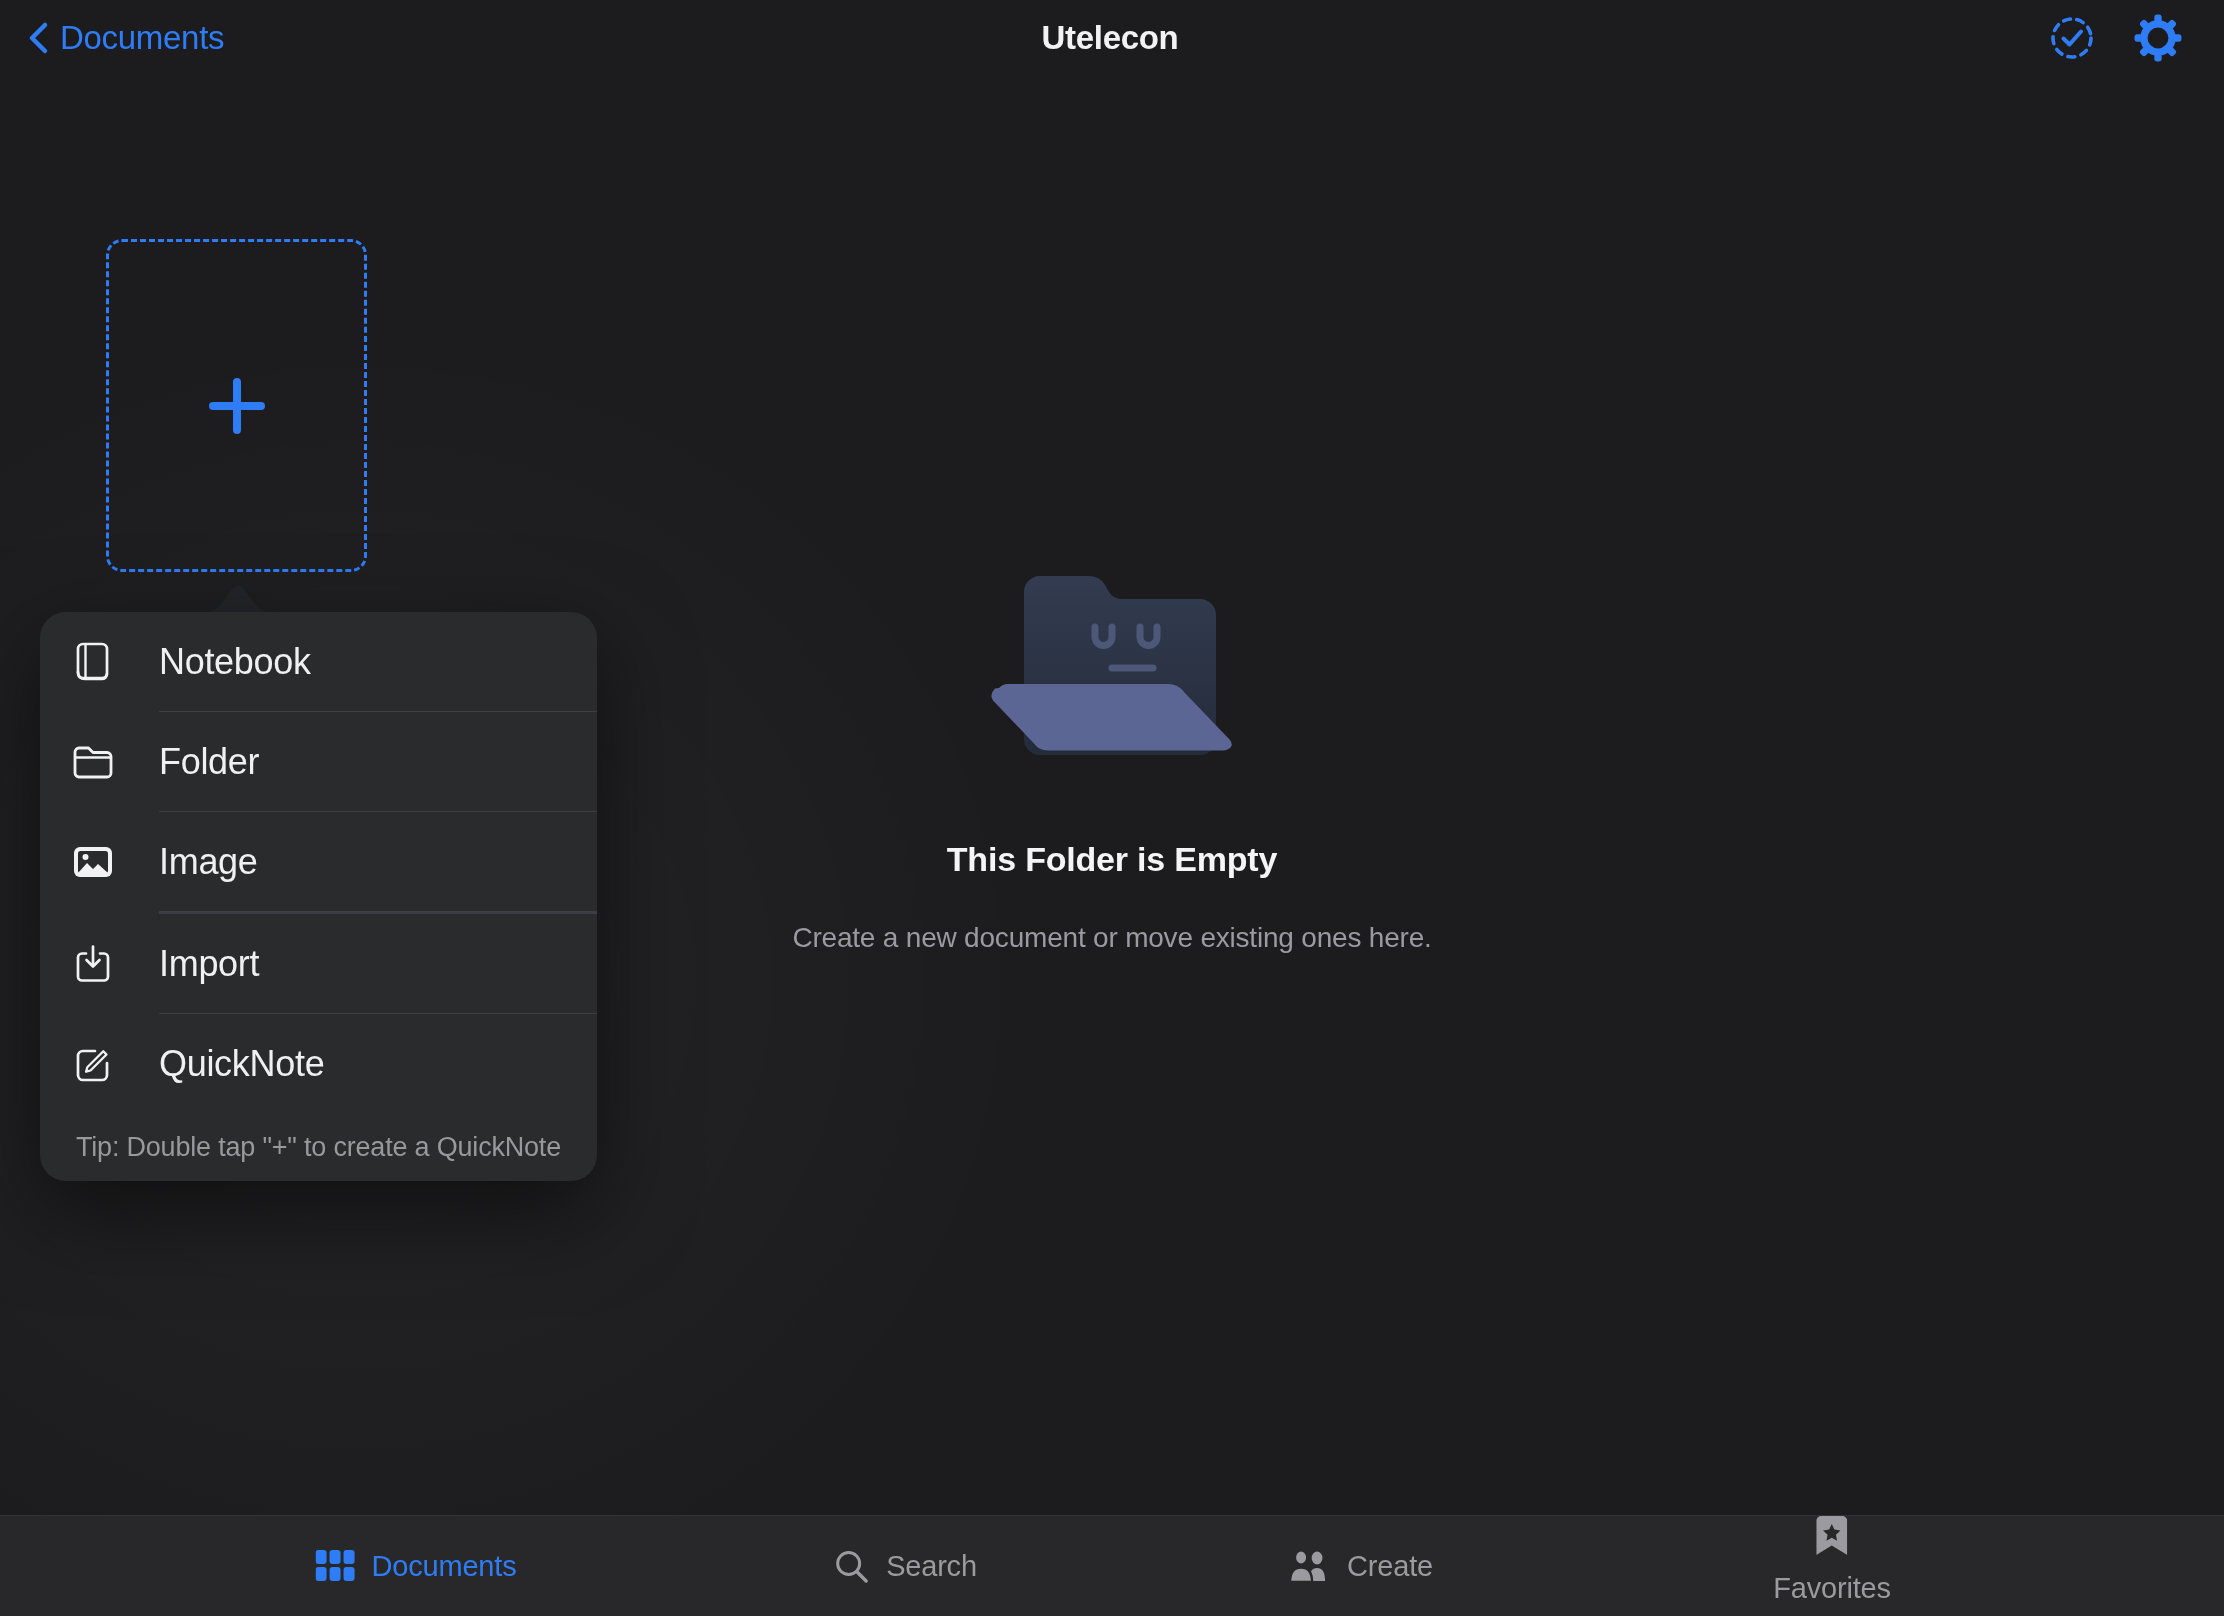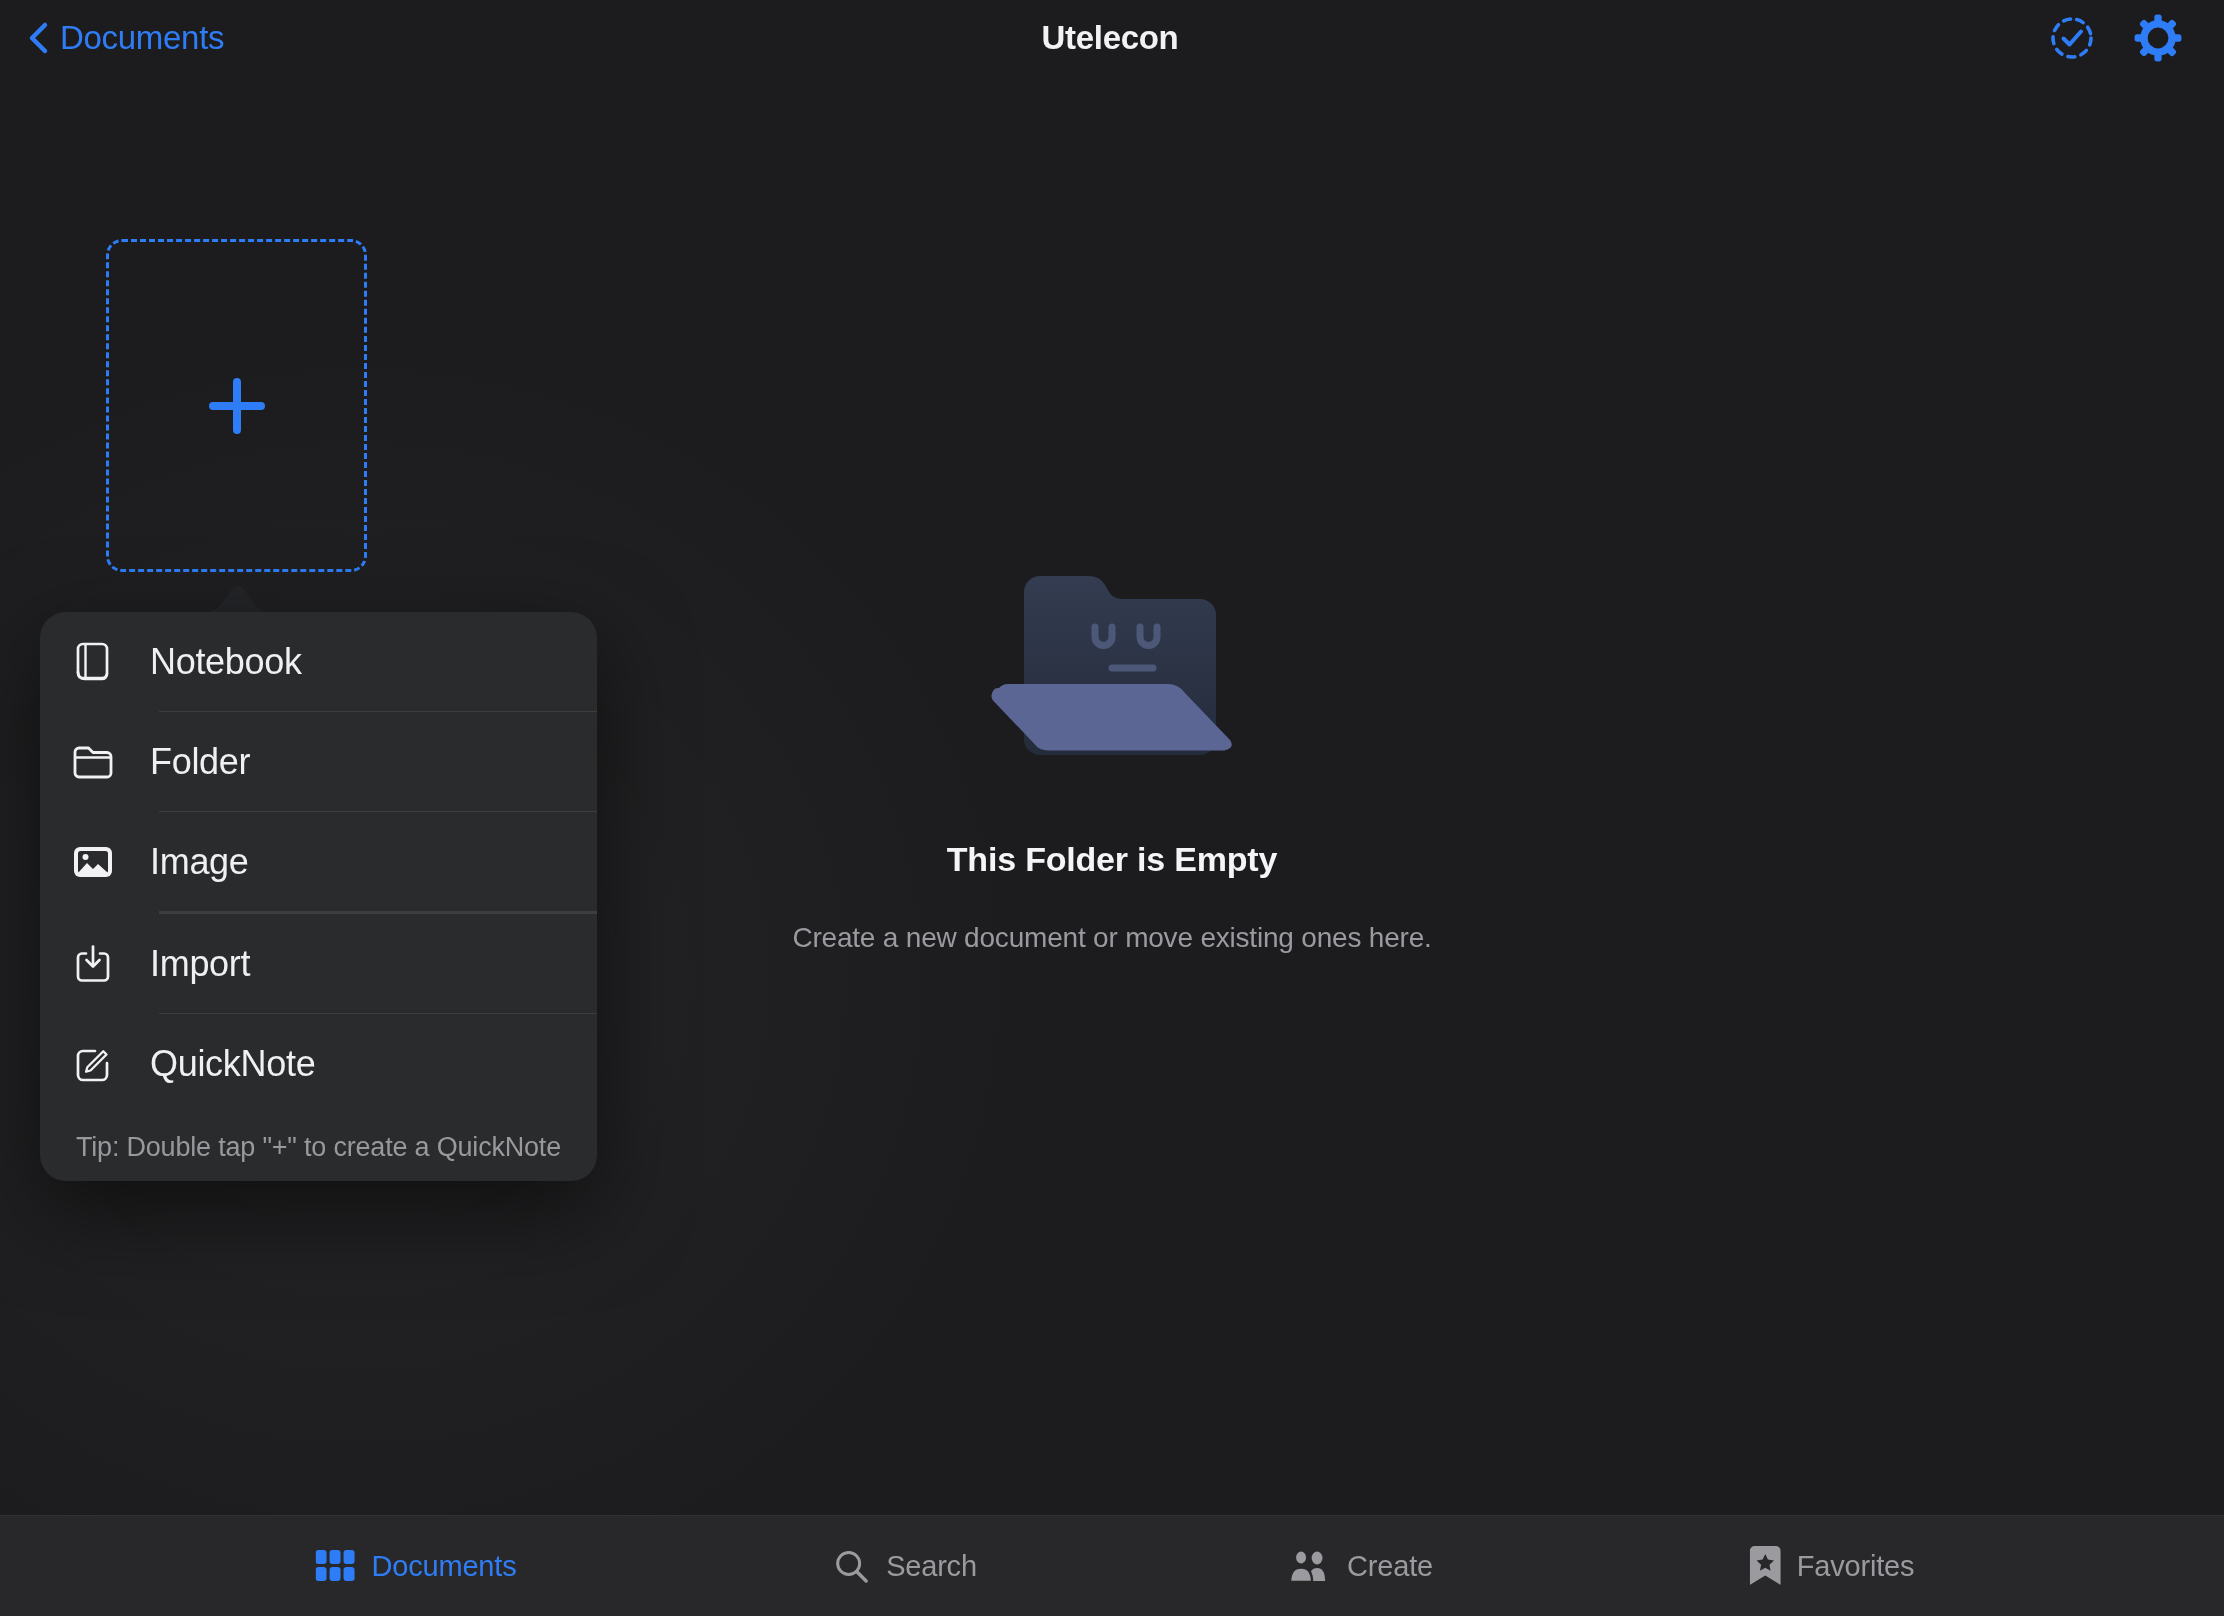--- a/index.html
+++ b/index.html
@@ -51,21 +51,21 @@
     background:#2a2b2d; border-radius:26px;
     box-shadow:0 30px 90px rgba(0,0,0,0.55);
     overflow:hidden;
   }
   .menu-row {
     height:99px; display:flex; align-items:center; cursor:pointer;
   }
   .menu-row .ic {
     width:46px; margin-left:30px; display:flex; align-items:center; justify-content:center; flex:0 0 46px;
   }
-  .menu-row .lbl { margin-left:34px; font-size:36px; color:#eef0f2; letter-spacing:-0.3px; }
+  .menu-row .lbl { margin-left:43px; font-size:36px; color:#eef0f2; letter-spacing:-0.3px; }
   .menu-sep { height:1px; background:#3d3e41; margin-left:119px; }
   .menu-tip {
     height:68px; display:flex; align-items:center; justify-content:center;
     font-size:27px; color:#98989d; letter-spacing:-0.2px;
   }
 
   
   .empty-state { position:absolute; left:0; top:0; width:2224px; pointer-events:none; }
   .folder-illustration { position:absolute; left:982px; top:570px; }
   .empty-title {
@@ -84,21 +84,21 @@
   }
   .tab-item {
     position:absolute; top:0; height:100px; transform:translateX(-50%);
     display:flex; align-items:center; gap:16px; cursor:pointer;
   }
   .tab-item .tlbl { font-size:29px; color:#9a9a9f; letter-spacing:-0.2px; }
   .tab-item.active .tlbl { color:#2e7df6; }
   .tab-documents { left:416px; }
   .tab-search    { left:905px; }
   .tab-shared    { left:1360px; }
-  .tab-favorites { left:1832px; }
+  .tab-favorites { left:1832px;flex-direction:column; }
 
   svg { display:block; }
 </style>
 </head>
 <body>
 
 <div class="navbar">
   <div class="back-btn">
     <span>
       <svg width="24" height="34" viewBox="0 0 24 34">

